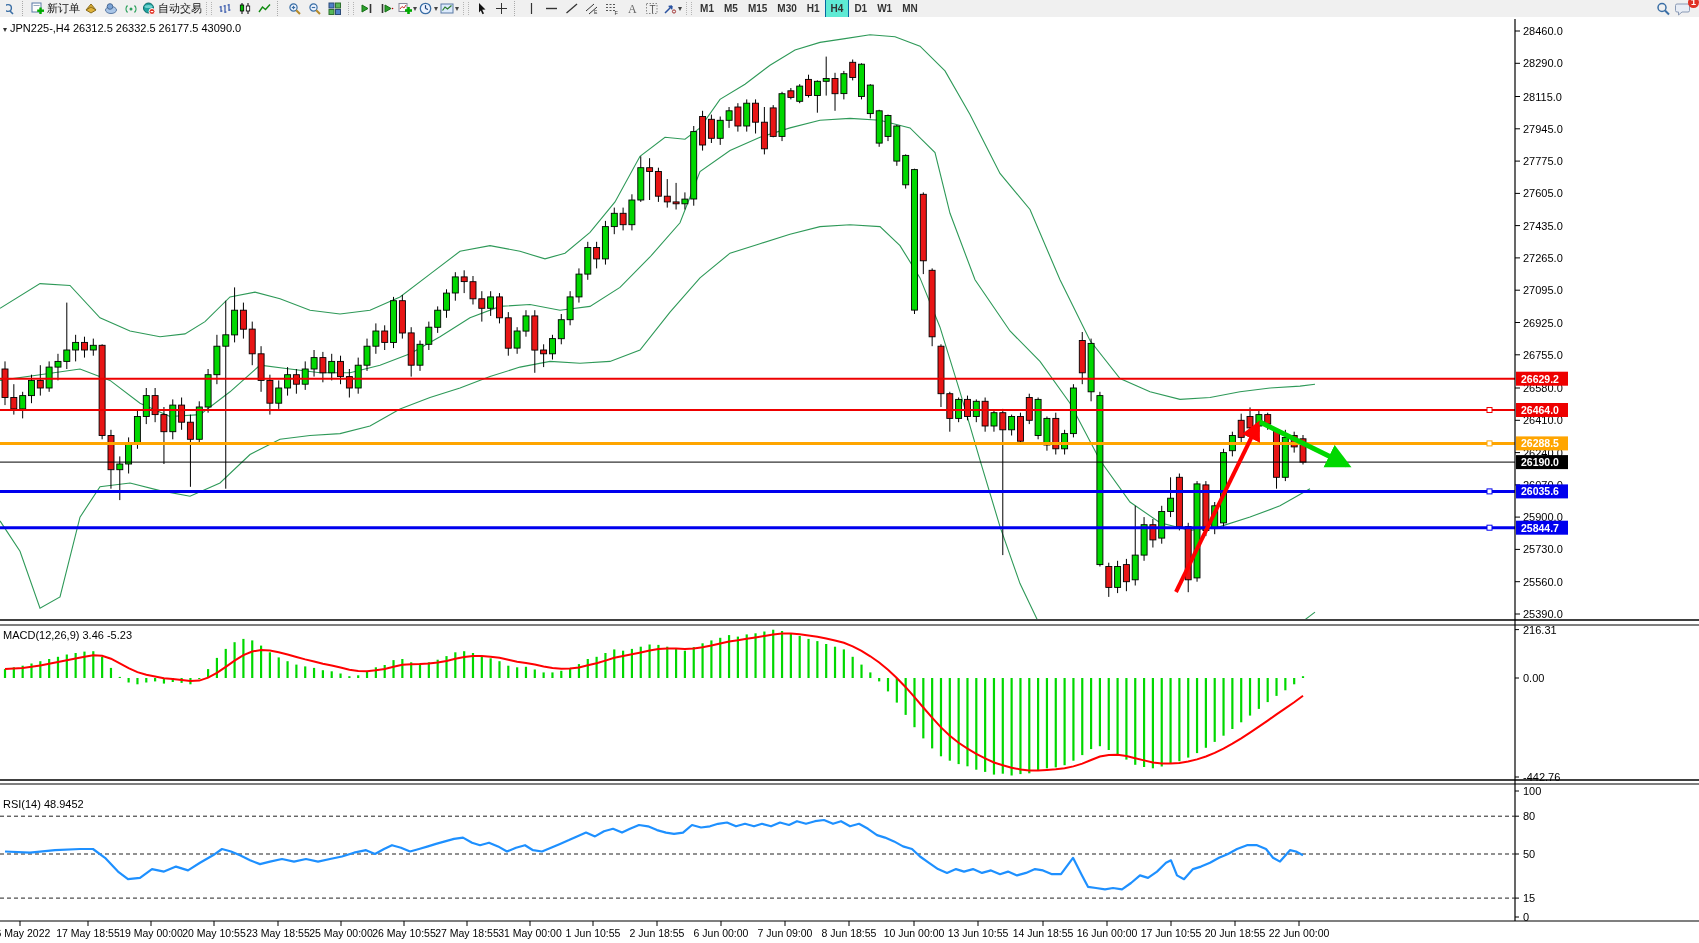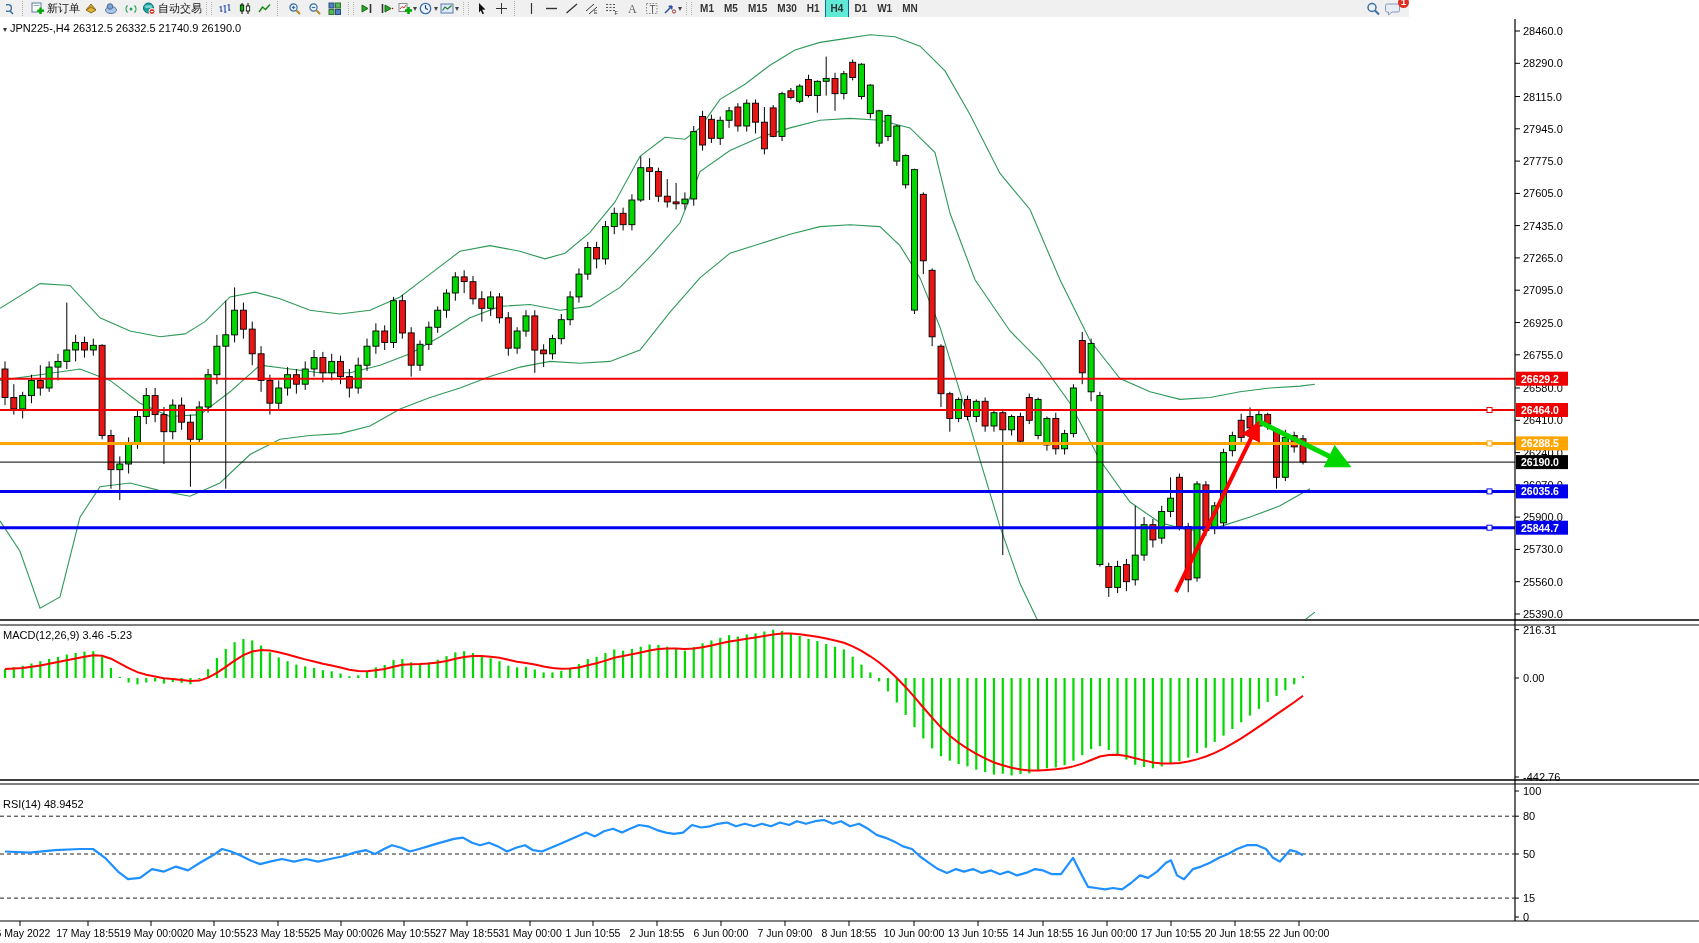--- a/index.html
+++ b/index.html
@@ -1,19 +1,19 @@
 <!DOCTYPE html>
 <html><head>
 <meta charset="utf-8">
 <style>
   html,body{margin:0;padding:0;background:#e8e8e8;}
   #app{position:relative;width:1699px;height:943px;background:#ffffff;overflow:hidden;
        font-family:"Liberation Sans",sans-serif;}
   
-  #toolbar{position:absolute;left:0;top:0;width:1409px;height:17px;background:#f0f0f0;
+  #toolbar{position:absolute;left:0;top:0;width:1699px;height:17px;background:#f0f0f0;
            border-bottom:1px solid #9b9b9b;display:flex;align-items:center;white-space:nowrap;}
   .tb-btn{height:15px;min-width:18px;display:inline-flex;align-items:center;justify-content:center;
           padding:0 1px;margin:0;cursor:pointer;}
   .tb-btn svg{display:block;}
   .tb-label{font-size:11px;color:#111;margin-left:2px;}
   .tb-sep{width:5px;height:15px;border-left:1px dotted #aaa;margin:0 2px;}
   .tb-grip{width:4px;height:13px;border-left:1px dotted #b5b5b5;border-right:1px dotted #b5b5b5;margin:0 3px;}
   .tb-arrow{font-size:8px;color:#444;margin-left:1px;}
   .tf-btn{font-size:10px;font-weight:bold;color:#333;padding:4px 5px;height:13px;line-height:13px;cursor:pointer;}
   .tf-active{background:#5eead4;border:1px solid #0369a1;height:11px;line-height:11px;}
@@ -915,18 +915,18 @@
           <text x="1107" y="937" text-anchor="middle">16 Jun 00:00</text>
           <line x1="1171" y1="921" x2="1171" y2="926" stroke="#000"></line>
           <text x="1171" y="937" text-anchor="middle">17 Jun 10:55</text>
           <line x1="1235" y1="921" x2="1235" y2="926" stroke="#000"></line>
           <text x="1235" y="937" text-anchor="middle">20 Jun 18:55</text>
           <line x1="1299" y1="921" x2="1299" y2="926" stroke="#000"></line>
           <text x="1299" y="937" text-anchor="middle">22 Jun 00:00</text>
         </g>
       </svg>
     <div id="overlay-labels">
-      <div id="symbol-label"><span class="mk">▾</span><span>JPN225-,H4  26312.5 26332.5 21740.9 26190.0</span></div>
+      <div id="symbol-label"><span class="mk">▾</span><span>JPN225-,H4  26312.5 26332.5 26177.5 43090.0</span></div>
       <div id="macd-label">MACD(12,26,9) 3.46 -5.23</div>
       <div id="rsi-label">RSI(14) 48.9452</div>
     </div>
   </div>
 </div>
 
 </body></html>

